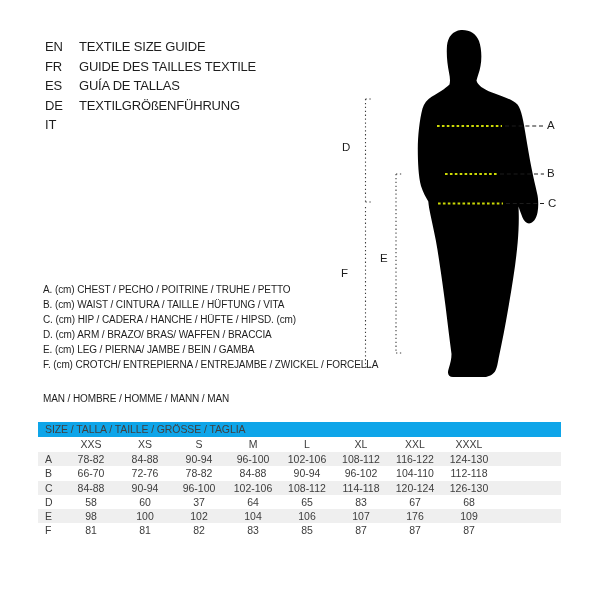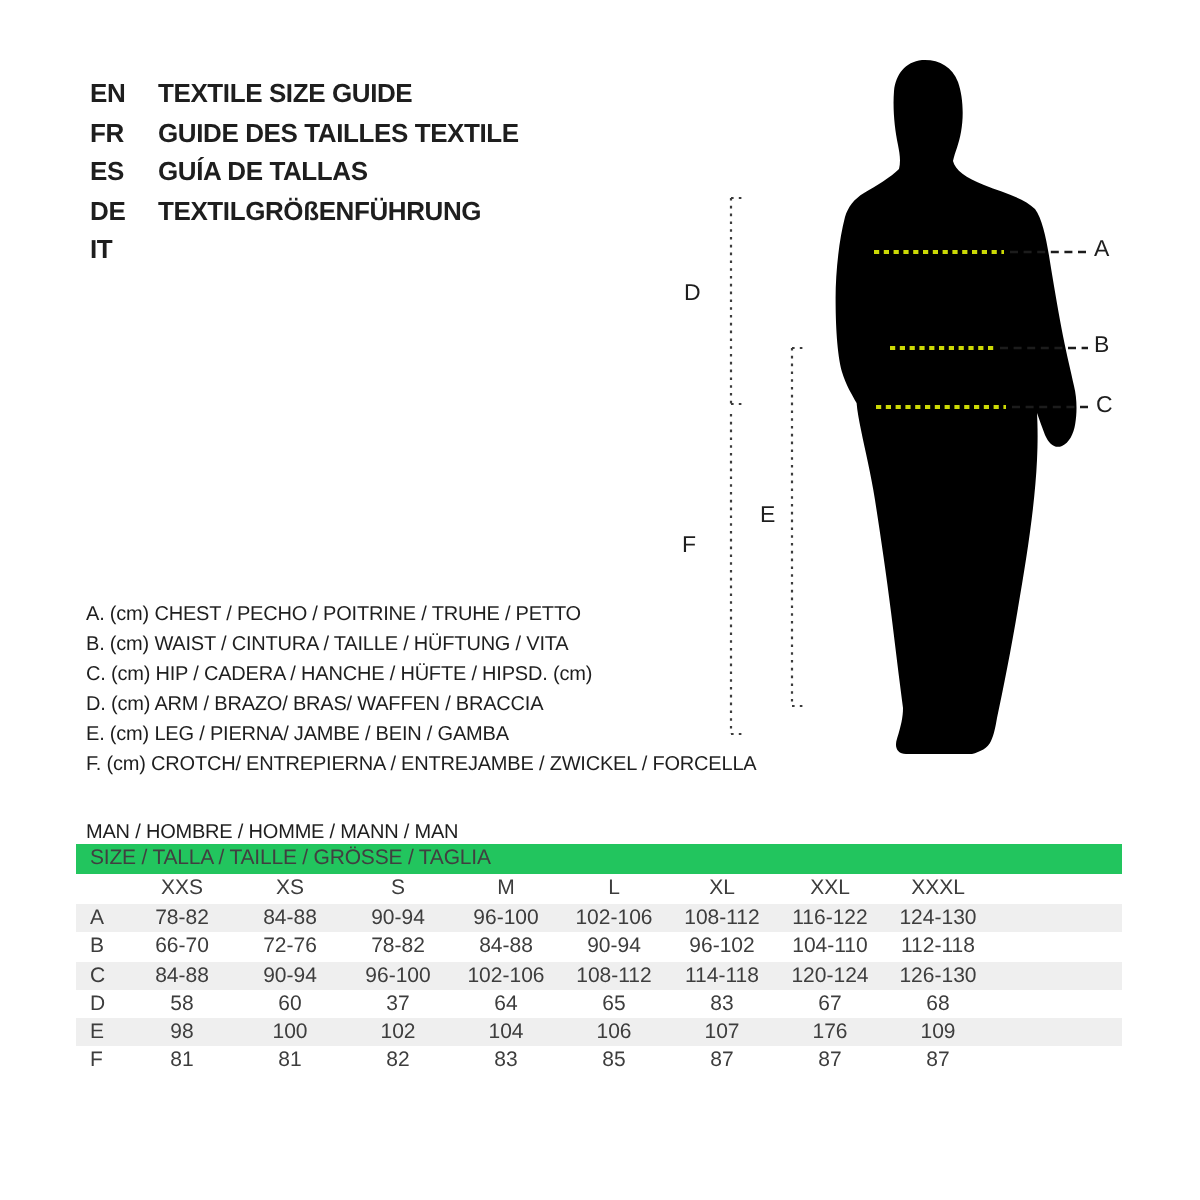--- a/index.html
+++ b/index.html
@@ -1,32 +1,32 @@
 <!DOCTYPE html>
 <html><head>
 <meta charset="utf-8">
 <style>
   html,body{margin:0;padding:0;background:#fff;}
   .page{
     position:relative;width:600px;height:600px;background:#ffffff;overflow:hidden;
     font-family:"Liberation Sans",sans-serif;color:#1e1e1e;
   }
   
-  .langs{position:absolute;left:45px;top:37px;font-size:13px;line-height:19.6px;letter-spacing:-0.2px;font-weight:700;}
+  .langs{position:absolute;left:45px;top:37px;font-size:13px;line-height:19.6px;letter-spacing:-0.2px;font-weight:400;}
   .lang-row{display:flex;white-space:nowrap;}
   .lang-code{width:34px;flex:0 0 34px;}
   
   .fig-svg{position:absolute;left:0;top:0;}
   .marker{position:absolute;font-size:11.5px;letter-spacing:0;color:#1e1e1e;}
   
-  .legend{position:absolute;left:43px;top:301px;font-size:10px;line-height:14.9px;letter-spacing:-0.1px;white-space:nowrap;}
+  .legend{position:absolute;left:43px;top:283px;font-size:10px;line-height:14.9px;letter-spacing:-0.1px;white-space:nowrap;}
   .gender{margin-top:20px;}
   
   .table-wrap{position:absolute;left:38px;top:422px;width:523px;}
-  .caption-bar{height:15px;line-height:15px;background:#22c55e;color:#404040;
+  .caption-bar{height:15px;line-height:15px;background:#0ea5e9;color:#404040;
     font-size:10.5px;padding-left:7px;letter-spacing:-0.1px;}
   table{border-collapse:collapse;width:523px;table-layout:fixed;font-size:10.5px;color:#3d3d3d;}
   col.c-label{width:26px;} col.c-size{width:54px;} col.c-fill{width:auto;}
   th,td{font-weight:normal;text-align:center;height:14.3px;padding:0;line-height:14.3px;white-space:nowrap;}
   thead th{height:15px;line-height:15px;}
   td.rl,th.rl{text-align:left;padding-left:7px;}
   tbody tr:nth-child(odd){background:#efefef;}
 </style>
 </head>
 <body>

